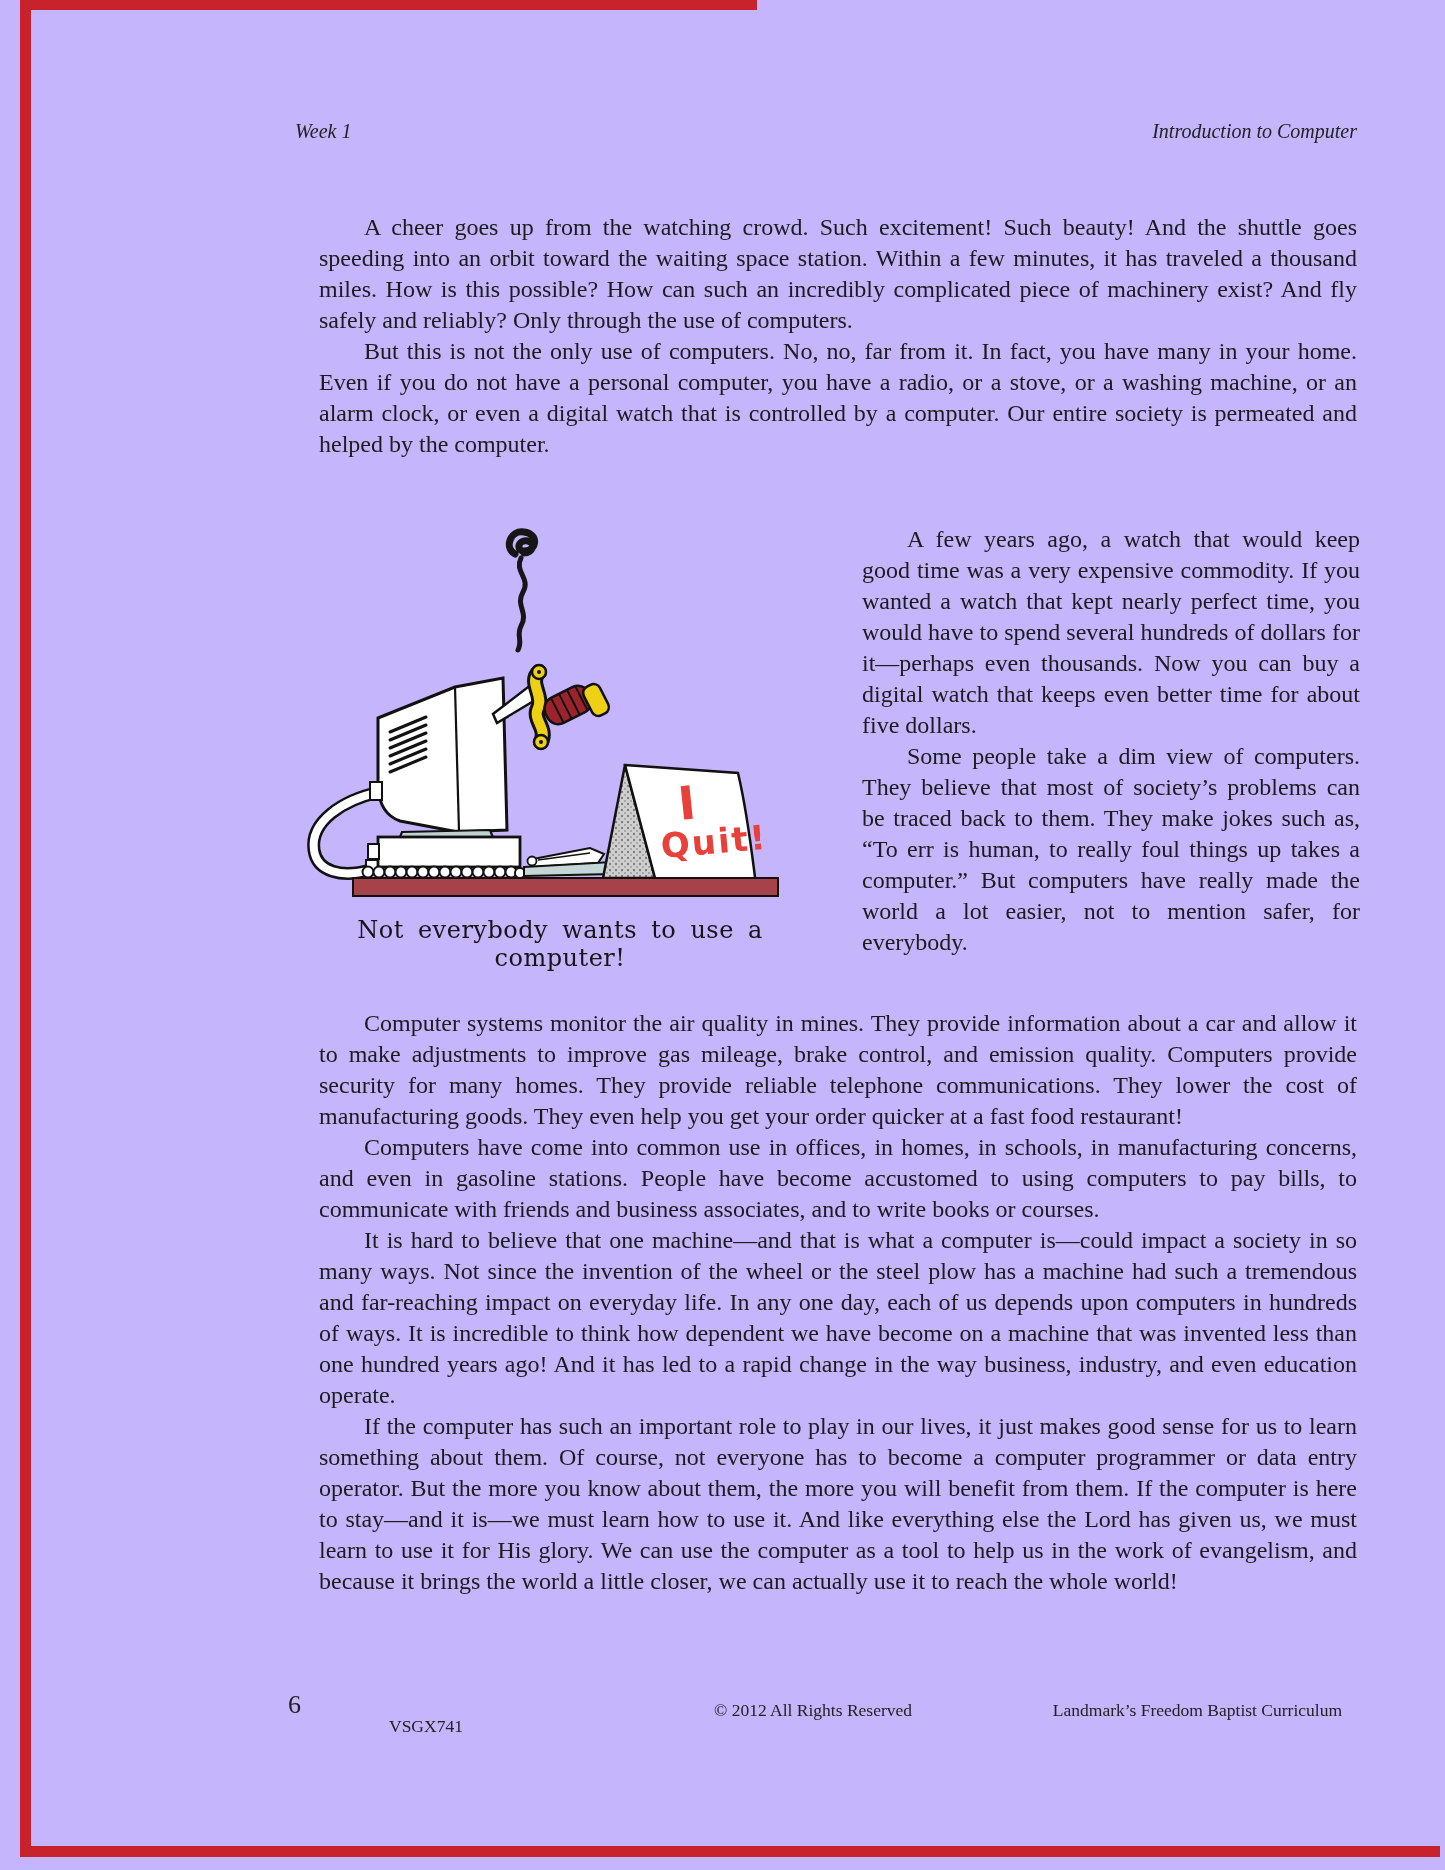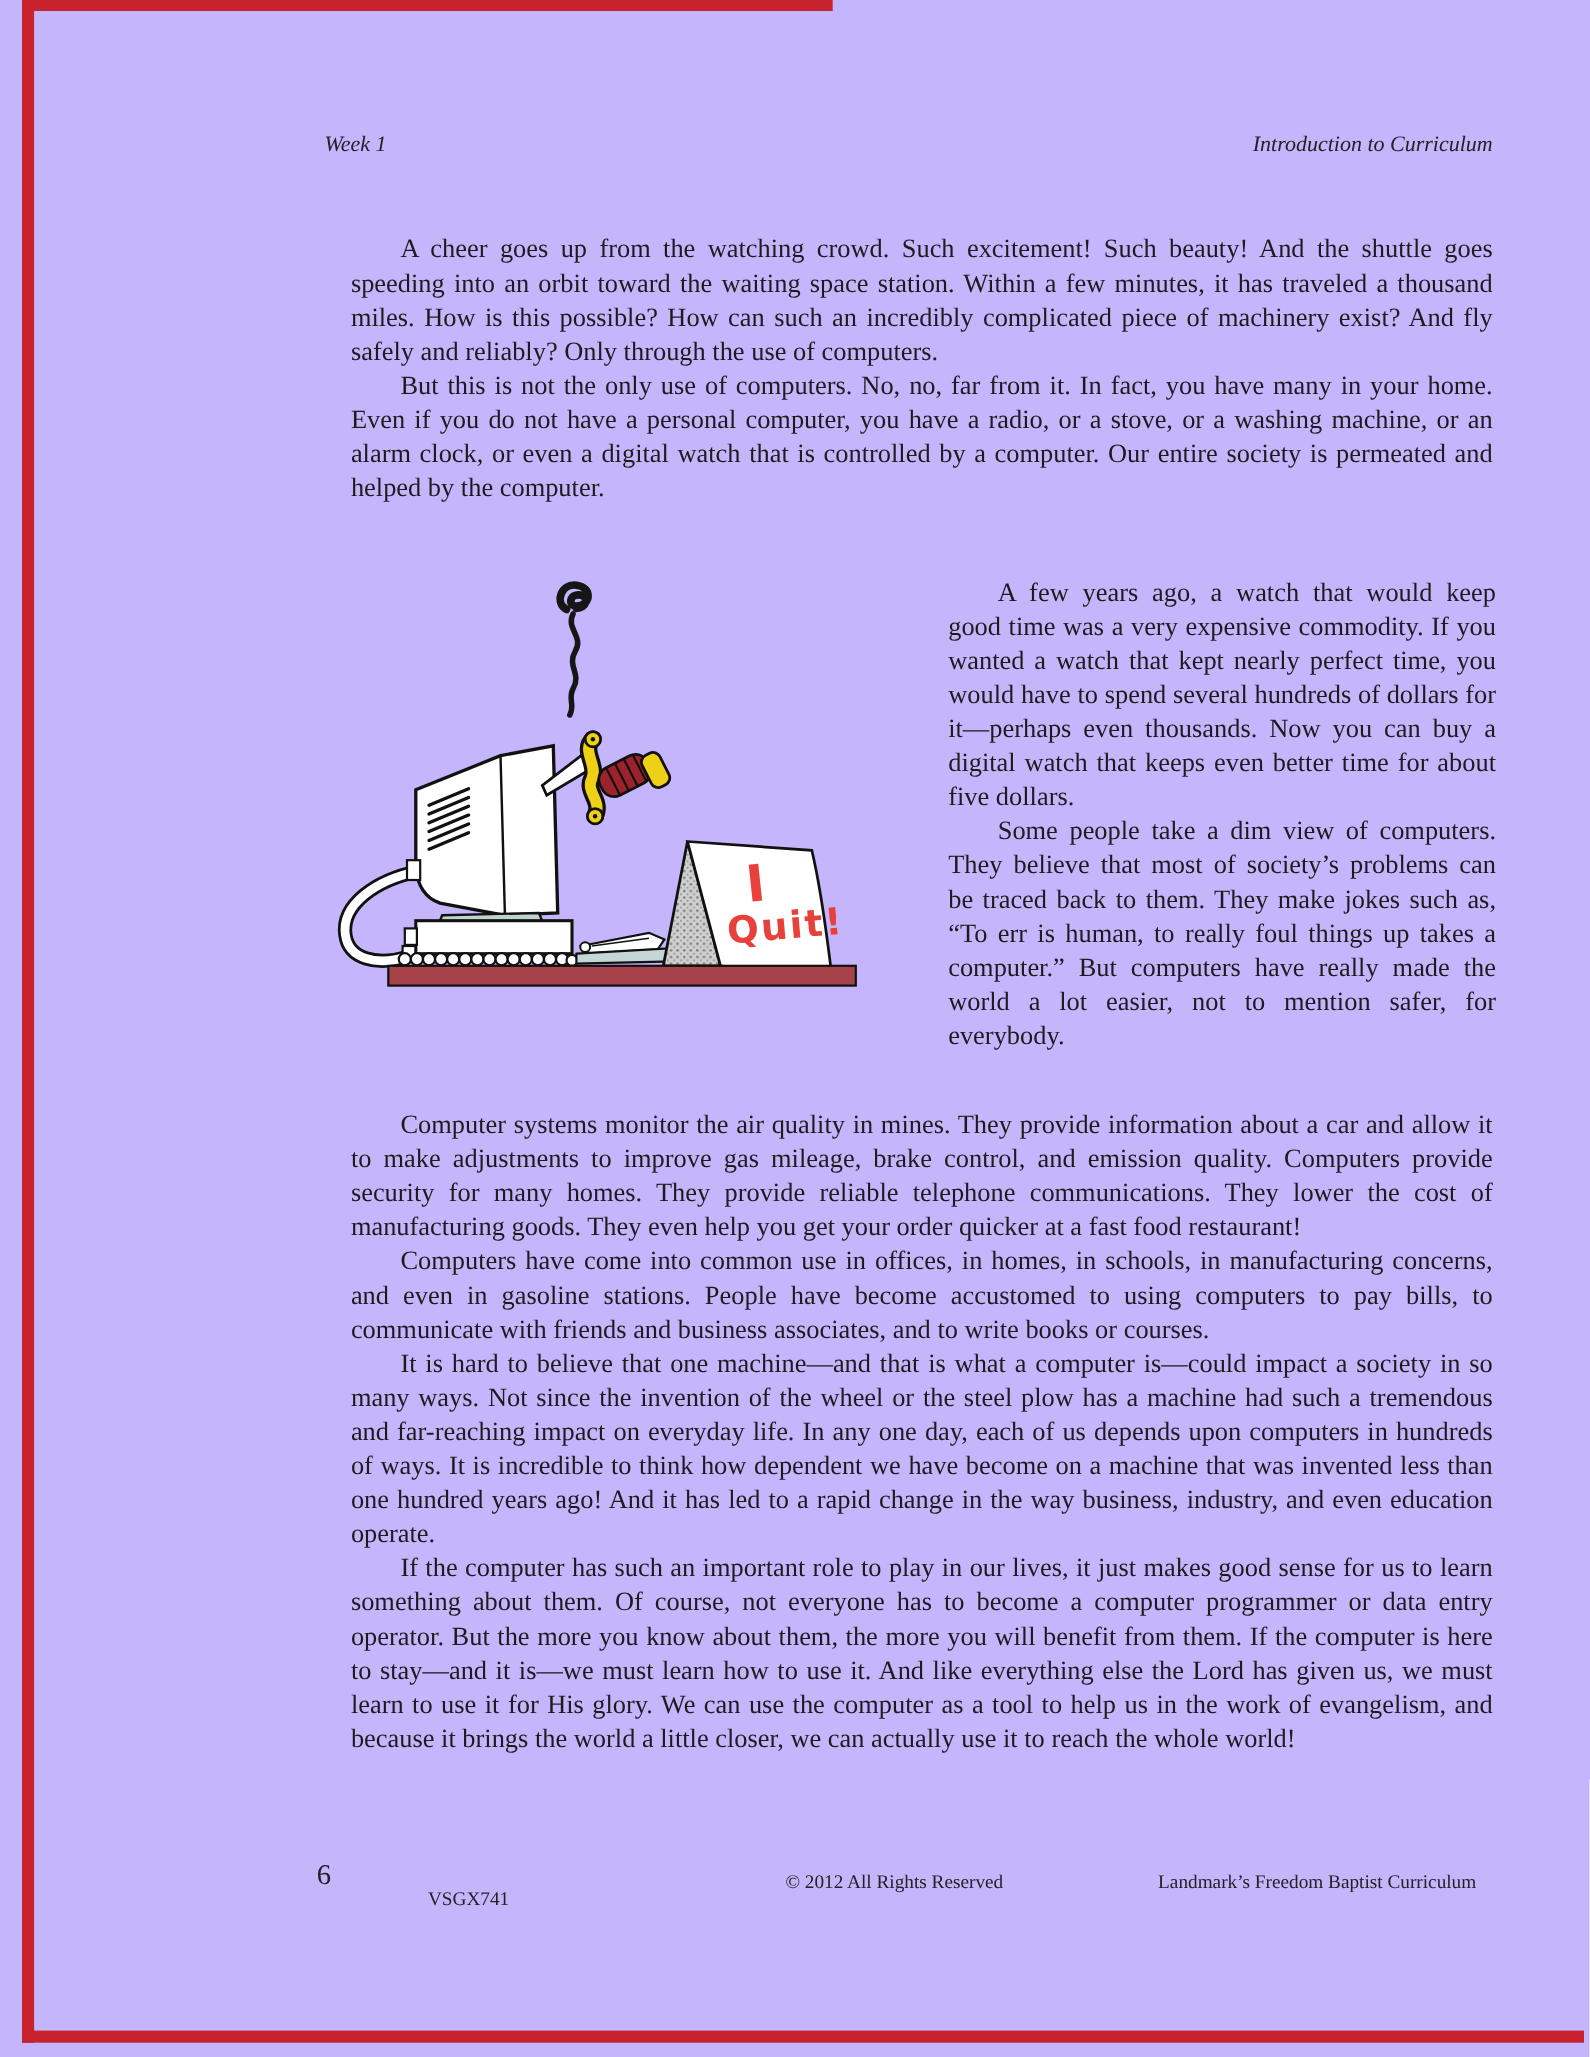--- a/index.html
+++ b/index.html
@@ -60,21 +60,21 @@
 </head>
 <body>
 
 <div id="page">
 
   <div id="border-top" class="scan-border"></div>
   <div id="border-left" class="scan-border"></div>
   <div id="border-bottom" class="scan-border"></div>
 
   <div id="header-left" class="running-header">Week 1</div>
-  <div id="header-right" class="running-header">Introduction to Curriculum</div>
+  <div id="header-right" class="running-header">Introduction to Computer</div>
 
   <div id="block-top" class="textblock">
     <p class="indent">A cheer goes up from the watching crowd. Such excitement! Such beauty! And the shuttle goes speeding into an orbit toward the waiting space station. Within a few minutes, it has traveled a thousand miles. How is this possible? How can such an incredibly complicated piece of machinery exist? And fly safely and reliably? Only through the use of computers.</p>
     <p class="indent">But this is not the only use of computers. No, no, far from it. In fact, you have many in your home. Even if you do not have a personal computer, you have a radio, or a stove, or a washing machine, or an alarm clock, or even a digital watch that is controlled by a computer. Our entire society is permeated and helped by the computer.</p>
   </div>
 
   <svg id="cartoon" viewBox="0 0 540 400" xmlns="http://www.w3.org/2000/svg">
     <defs>
       <pattern id="stipple" width="6" height="6" patternUnits="userSpaceOnUse">
         <rect width="6" height="6" fill="#cfcfcf"></rect>
@@ -163,20 +163,21 @@
     <g>
       <path d="M335,245 L313,358 L365,358 Z" fill="url(#stipple)" stroke="#111111" stroke-width="2.5"></path>
       <path d="M335,245 L448,253 C458,295 462,335 467,373 L365,358 Z" fill="#ffffff" stroke="#111111" stroke-width="2.5"></path>
       <text class="sign-text" x="390" y="300" font-size="46" transform="rotate(-6 390 300)">I</text>
       <text class="sign-text" x="372" y="338" font-size="34" letter-spacing="2" transform="rotate(-5 372 338)">Quit!</text>
     </g>
 
     <rect x="63" y="358" width="425" height="18" fill="#a6434a" stroke="#111111" stroke-width="2"></rect>
   </svg>
 
+  <div id="caption">Not everybody wants to use a computer!</div>
 
   <div id="block-right" class="textblock">
     <p class="indent">A few years ago, a watch that would keep good time was a very expensive commodity. If you wanted a watch that kept nearly perfect time, you would have to spend several hundreds of dollars for it—perhaps even thousands. Now you can buy a digital watch that keeps even better time for about five dollars.</p>
     <p class="indent">Some people take a dim view of computers. They believe that most of society’s problems can be traced back to them. They make jokes such as, “To err is human, to really foul things up takes a computer.” But computers have really made the world a lot easier, not to mention safer, for everybody.</p>
   </div>
 
   <div id="block-bottom" class="textblock">
     <p class="indent">Computer systems monitor the air quality in mines. They provide information about a car and allow it to make adjustments to improve gas mileage, brake control, and emission quality. Computers provide security for many homes. They provide reliable telephone communications. They lower the cost of manufacturing goods. They even help you get your order quicker at a fast food restaurant!</p>
     <p class="indent">Computers have come into common use in offices, in homes, in schools, in manufacturing concerns, and even in gasoline stations. People have become accustomed to using computers to pay bills, to communicate with friends and business associates, and to write books or courses.</p>
     <p class="indent">It is hard to believe that one machine—and that is what a computer is—could impact a society in so many ways. Not since the invention of the wheel or the steel plow has a machine had such a tremendous and far-reaching impact on everyday life. In any one day, each of us depends upon computers in hundreds of ways. It is incredible to think how dependent we have become on a machine that was invented less than one hundred years ago! And it has led to a rapid change in the way business, industry, and even education operate.</p>

